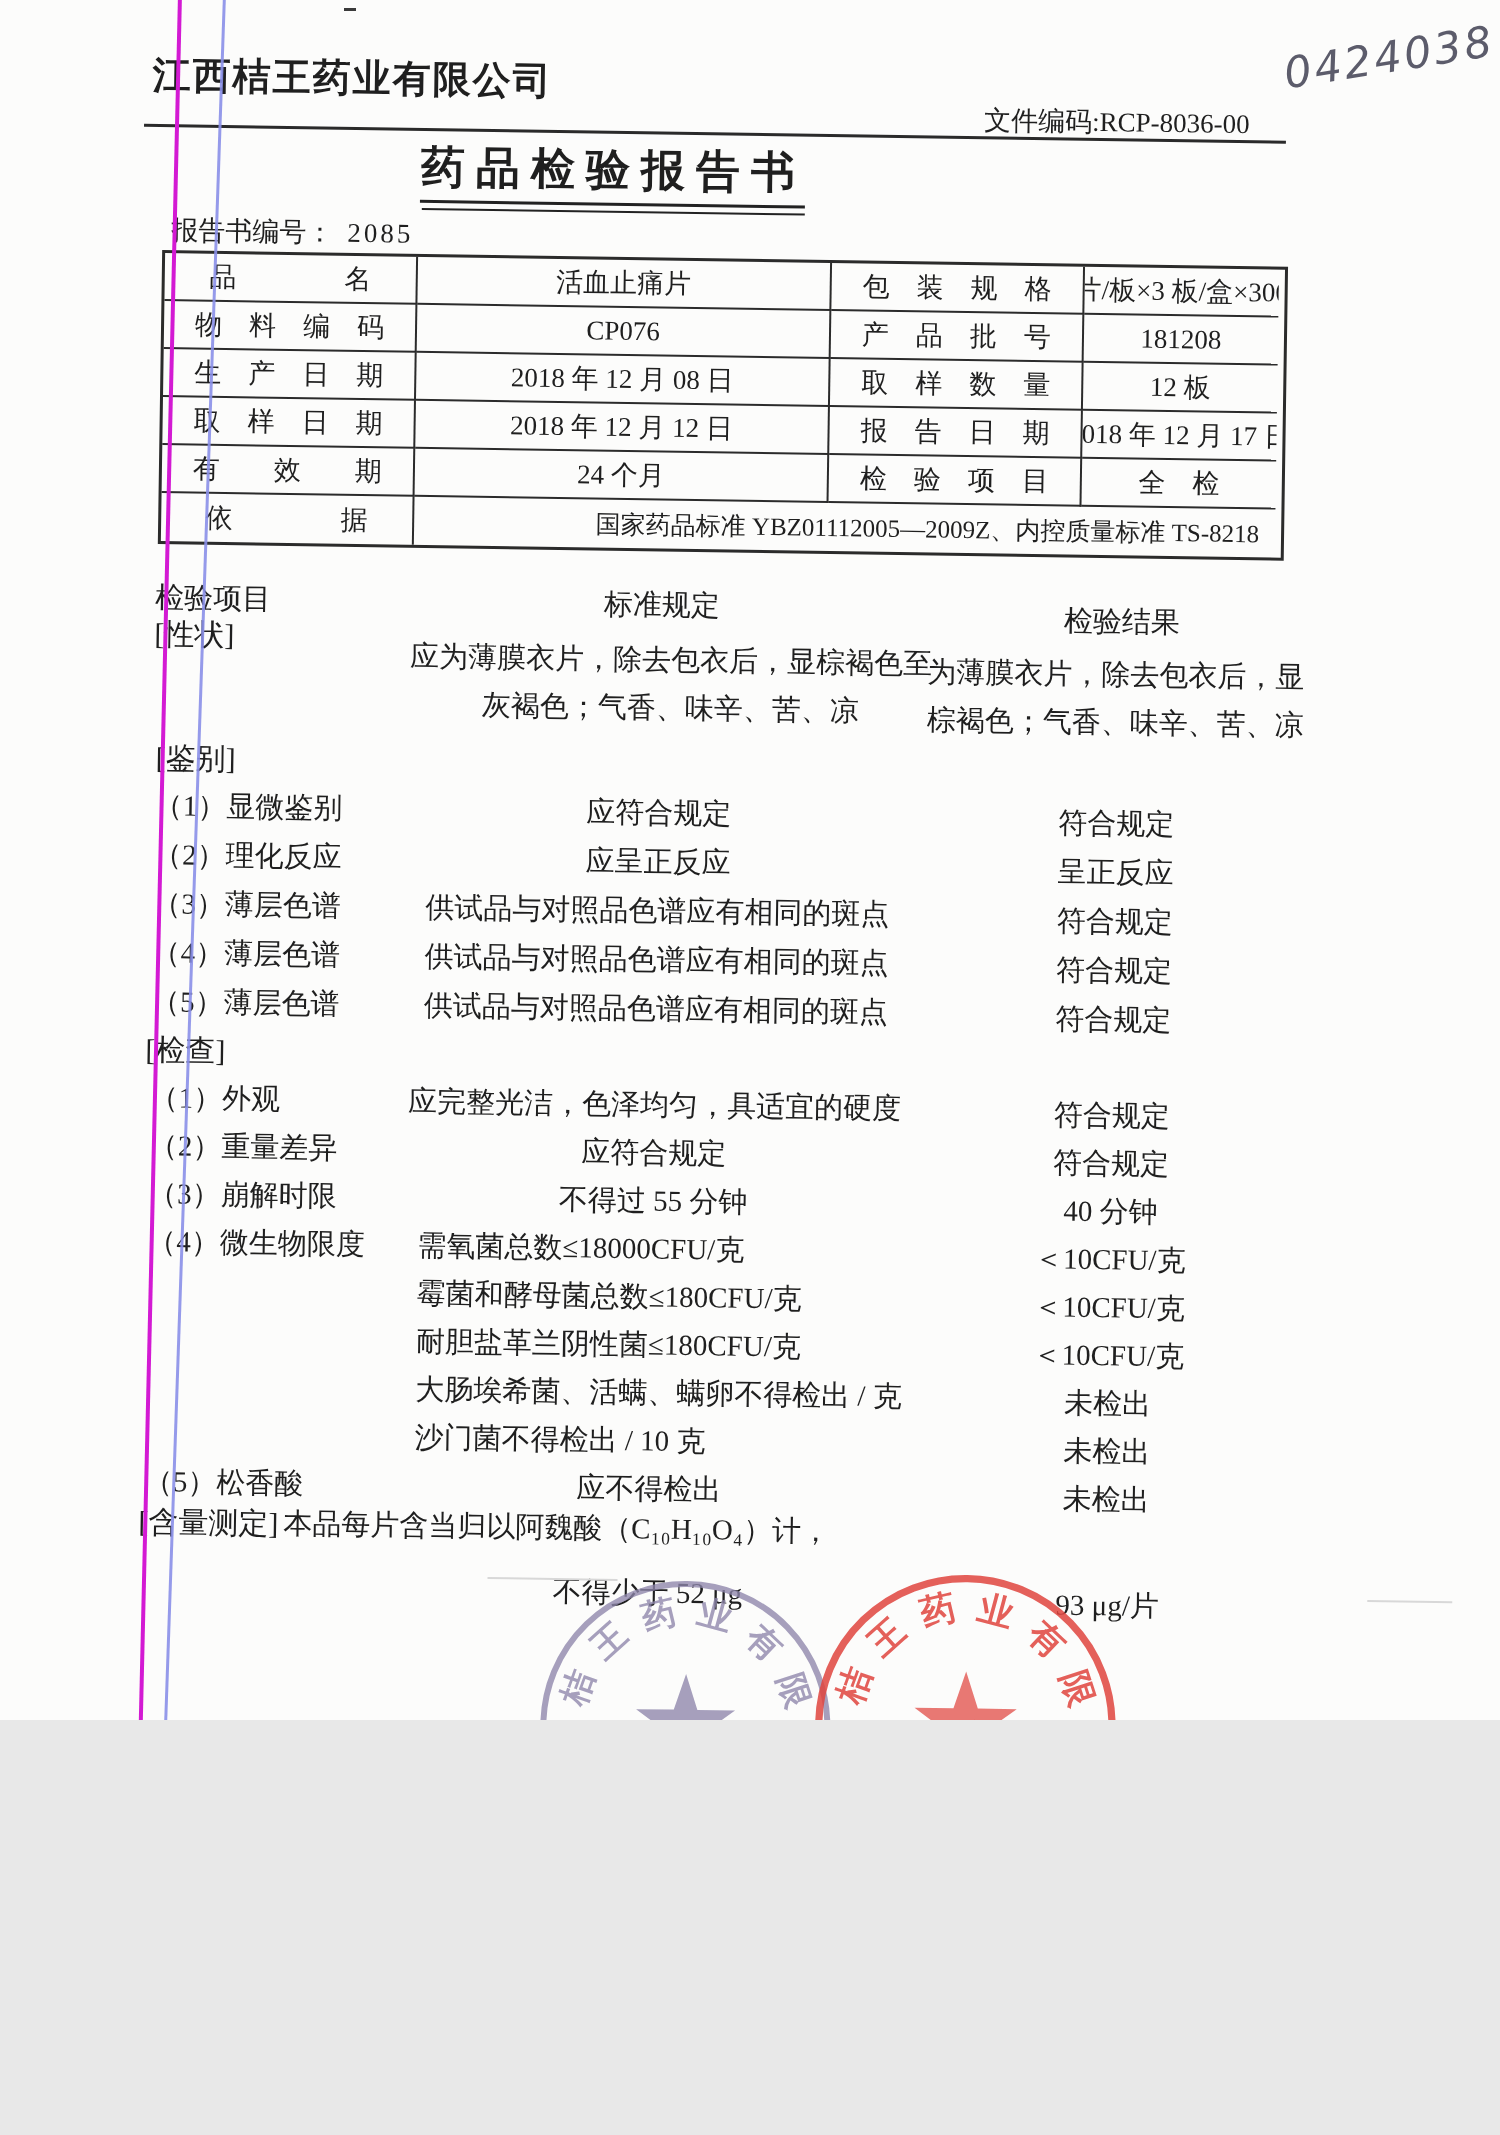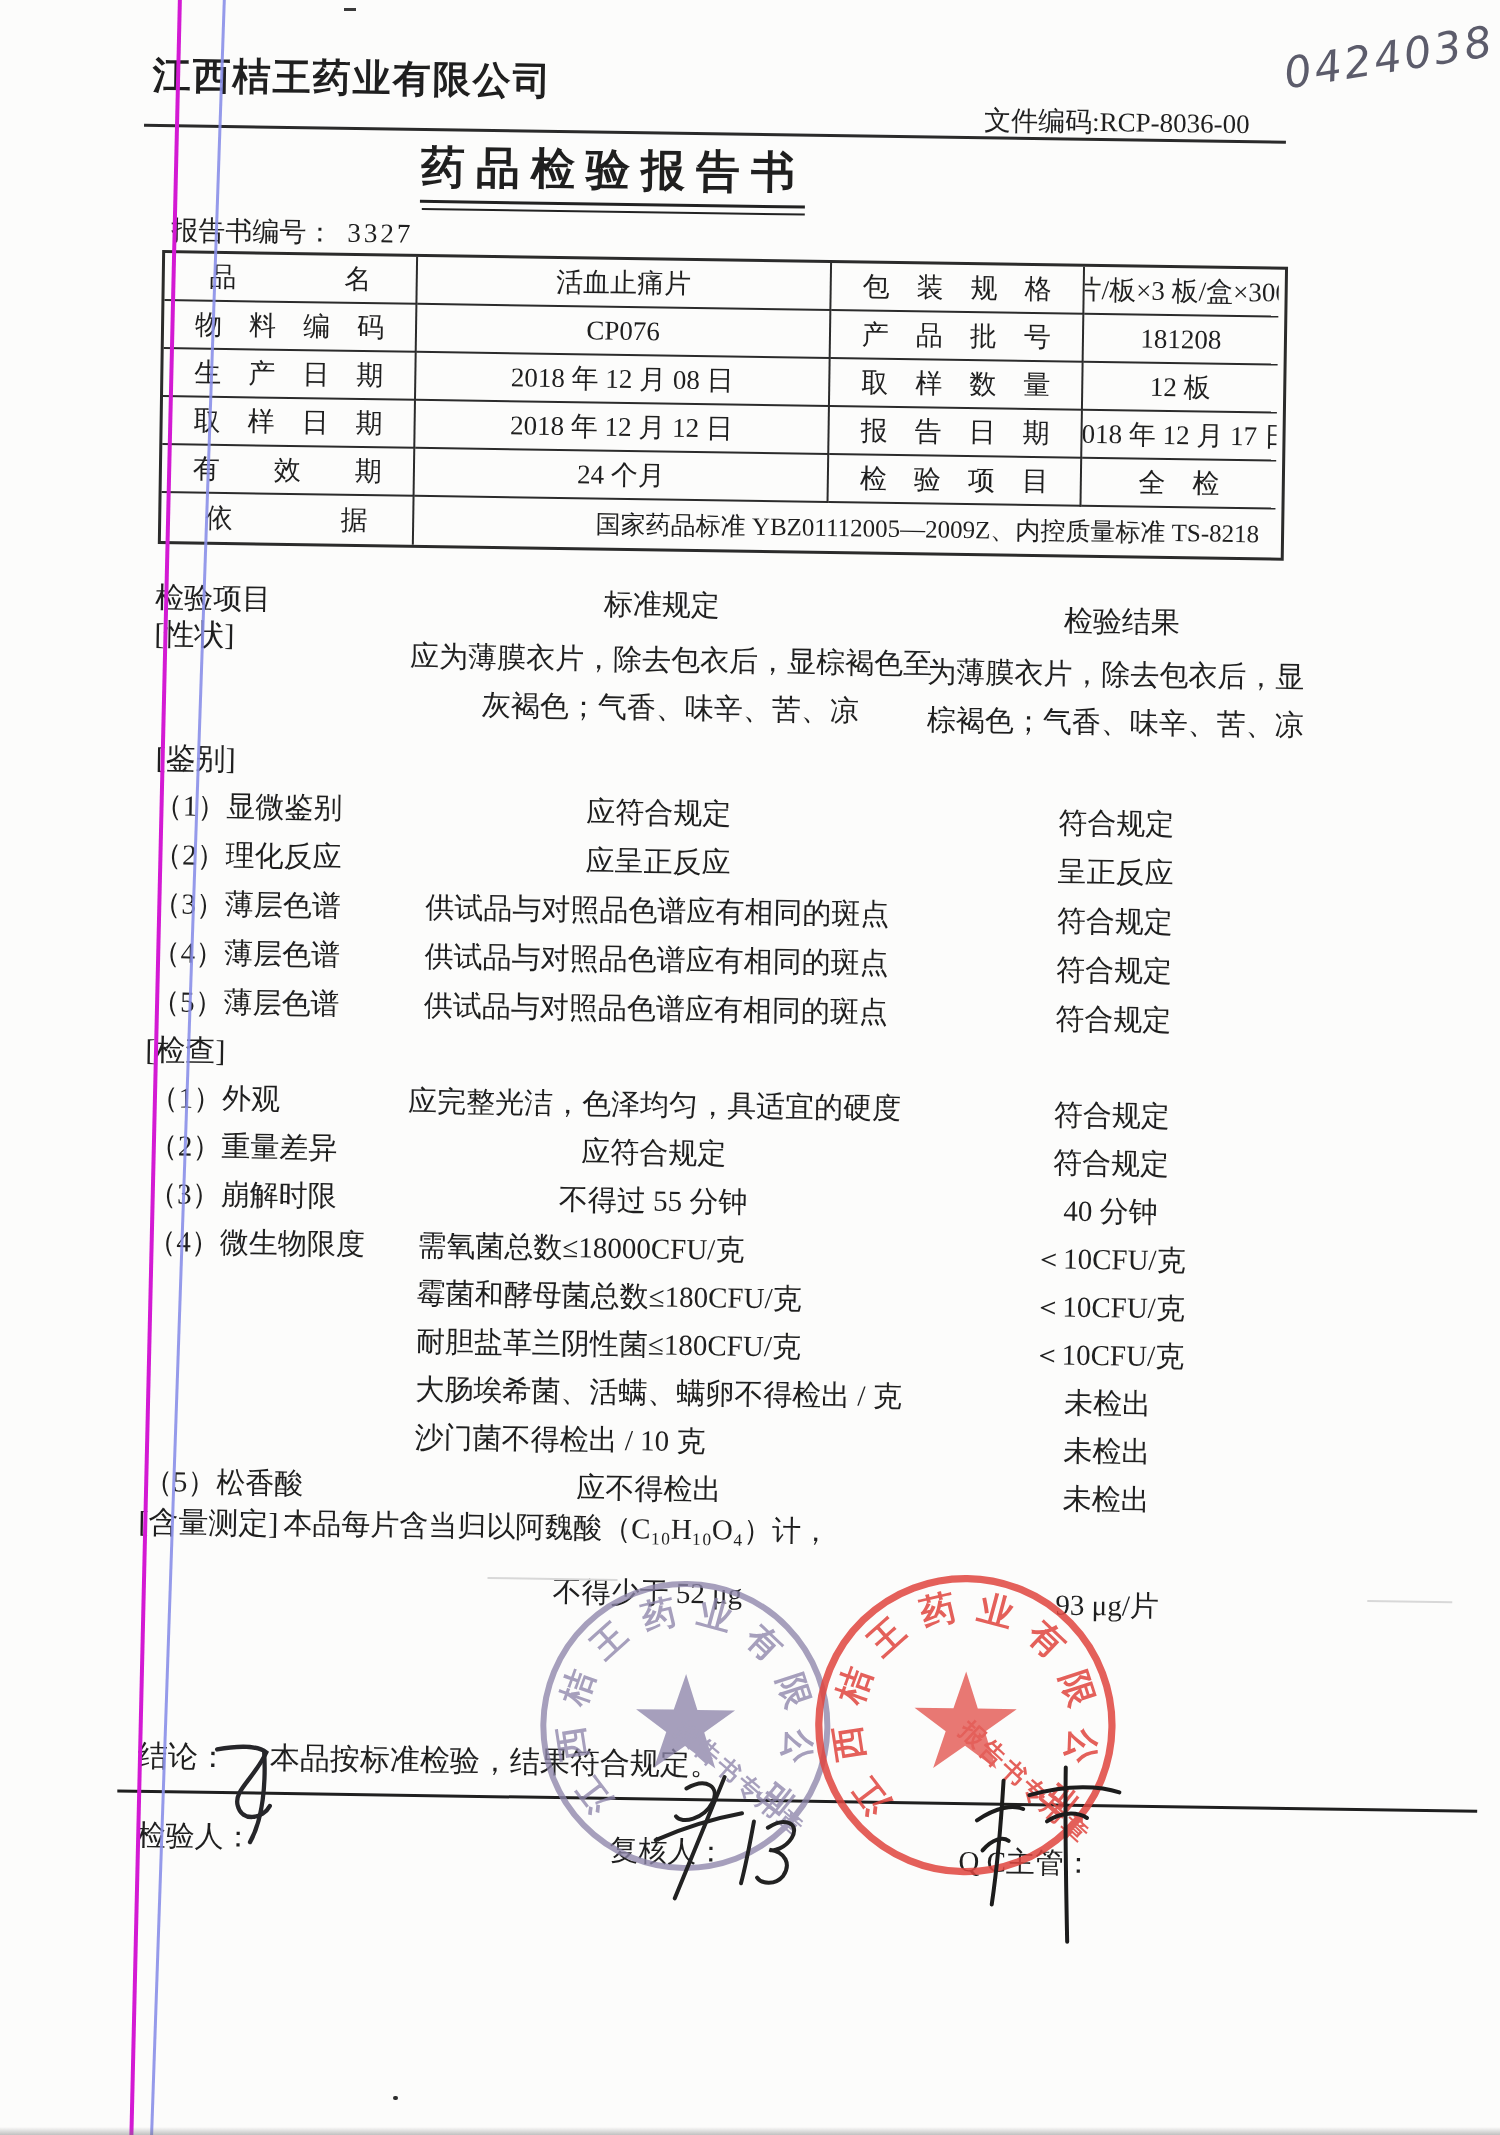--- a/index.html
+++ b/index.html
@@ -1,16 +1,16 @@
 <!DOCTYPE html>
 <html><head>
 <meta charset="utf-8">
 <style>
   html,body{margin:0;padding:0;background:#e8e8e8;}
-  .page{position:relative;width:1500px;height:2135px;background:#fcfcfb;overflow:hidden;
+  .page{position:relative;width:1500px;height:1720px;background:#fcfcfb;overflow:hidden;
         font-family:"Liberation Serif","DejaVu Serif",serif;color:#1f1f1f;}
   .abs{position:absolute;}
   .content{position:absolute;left:0;top:0;width:1500px;height:2135px;
            transform:rotate(0.85deg);transform-origin:160px 60px;}
   
   .company{left:153px;top:50px;font-size:38px;font-weight:700;letter-spacing:2px;}
   .doccode{left:985px;top:90px;font-size:27px;}
   .hrule{left:145px;top:124px;width:1142px;height:3px;background:#2a2a2a;}
   .title{left:350px;top:134px;width:530px;text-align:center;font-size:44px;font-weight:700;letter-spacing:11px;}
   .u1{left:422px;top:196px;width:385px;height:3px;background:#222;}
@@ -79,21 +79,21 @@
 
   <div class="content">
 
     <div class="abs company">江西桔王药业有限公司</div>
     <div class="abs doccode">文件编码:RCP-8036-00</div>
     <div class="abs hrule"></div>
     <div class="abs title">药品检验报告书</div>
     <div class="abs u1"></div>
     <div class="abs u2"></div>
     <div class="abs repno">
-      <span>报告书编号：</span><b>3327</b>
+      <span>报告书编号：</span><b>2085</b>
     </div>
 
     <div class="abs itable">
       <div class="cell">品　　　　名</div>
       <div class="cell">活血止痛片</div>
       <div class="cell">包　装　规　格</div>
       <div class="cell last">10 片/板×3 板/盒×300 盒</div>
 
       <div class="cell">物　料　编　码</div>
       <div class="cell">CP076</div>

